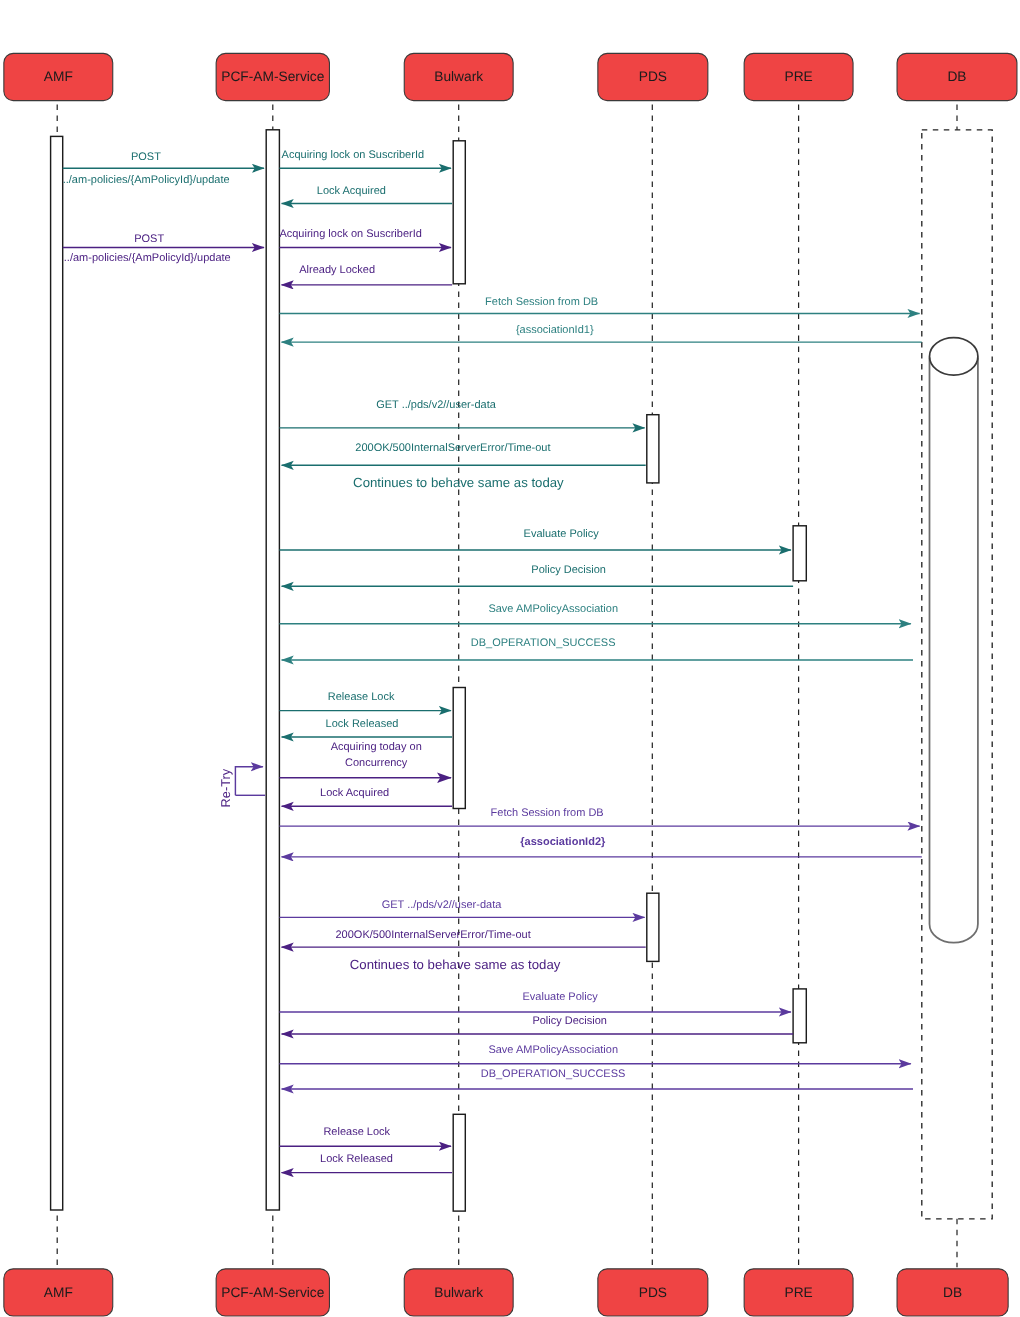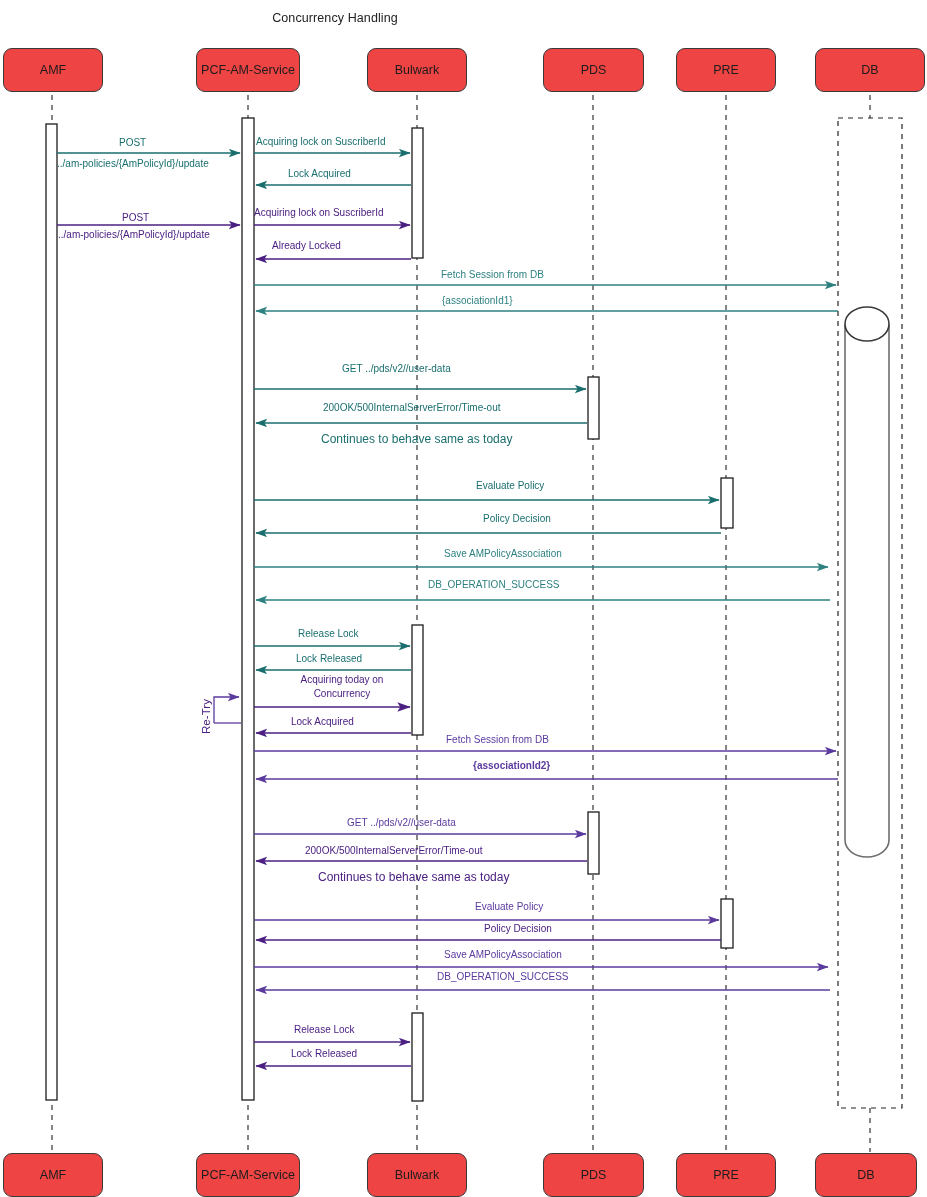--- a/index.html
+++ b/index.html
@@ -69,21 +69,20 @@
     transform-origin: left top;
     white-space: nowrap;
   }
   .two-line { line-height: 14px; text-align: center; }
 </style>
 </head>
 <body>
 
 <div id="canvas">
 
-  <div class="diagram-title">Concurrency Handling</div>
 
   <svg id="svg-layer" viewBox="0 0 927 1197">
     <defs>
       <marker id="ah-teal" markerWidth="9" markerHeight="9" refX="8.5" refY="3.2" orient="auto">
         <path d="M0,0 L9,3.2 L0,6.4 L2,3.2 Z" fill="#1a6e6e"></path>
       </marker>
       <marker id="ah-teal-l" markerWidth="9" markerHeight="9" refX="8.5" refY="3.2" orient="auto">
         <path d="M0,0 L9,3.2 L0,6.4 L2,3.2 Z" fill="#2d8080"></path>
       </marker>
       <marker id="ah-purple" markerWidth="9" markerHeight="9" refX="8.5" refY="3.2" orient="auto">
@@ -223,21 +222,21 @@
 
   <div class="msg-label c-teal" style="left:119px;top:136px;">POST</div>
   <div class="msg-label c-teal" style="left:57px;top:157px;">../am-policies/{AmPolicyId}/update</div>
   <div class="msg-label c-teal" style="left:256px;top:135px;">Acquiring lock on SuscriberId</div>
   <div class="msg-label c-teal" style="left:288px;top:167px;">Lock Acquired</div>
   <div class="msg-label c-purple" style="left:122px;top:211px;">POST</div>
   <div class="msg-label c-purple" style="left:58px;top:228px;">../am-policies/{AmPolicyId}/update</div>
   <div class="msg-label c-purple" style="left:254px;top:206px;">Acquiring lock on SuscriberId</div>
   <div class="msg-label c-purple" style="left:272px;top:239px;">Already Locked</div>
   <div class="msg-label c-teal2" style="left:441px;top:268px;">Fetch Session  from DB</div>
-  <div class="msg-label c-teal2" style="left:442px;top:294px;">{associationId1}</div>
+  <div class="msg-label c-teal2" style="left:469px;top:294px;">{associationId1}</div>
   <div class="msg-label c-teal" style="left:342px;top:362px;">GET ../pds/v2//user-data</div>
   <div class="msg-label c-teal" style="left:323px;top:401px;">200OK/500InternalServerError/Time-out</div>
   <div class="msg-label c-teal" style="left:476px;top:479px;">Evaluate Policy</div>
   <div class="msg-label c-teal" style="left:483px;top:512px;">Policy Decision</div>
   <div class="msg-label c-teal2" style="left:444px;top:547px;">Save AMPolicyAssociation</div>
   <div class="msg-label c-teal2" style="left:428px;top:578px;">DB_OPERATION_SUCCESS</div>
   <div class="msg-label c-teal" style="left:298px;top:627px;">Release Lock</div>
   <div class="msg-label c-teal" style="left:296px;top:652px;">Lock Released</div>
   <div class="msg-label c-purple two-line" style="left:288px;top:673px;width:108px;text-align:center;">
     <div>Acquiring today on</div>

